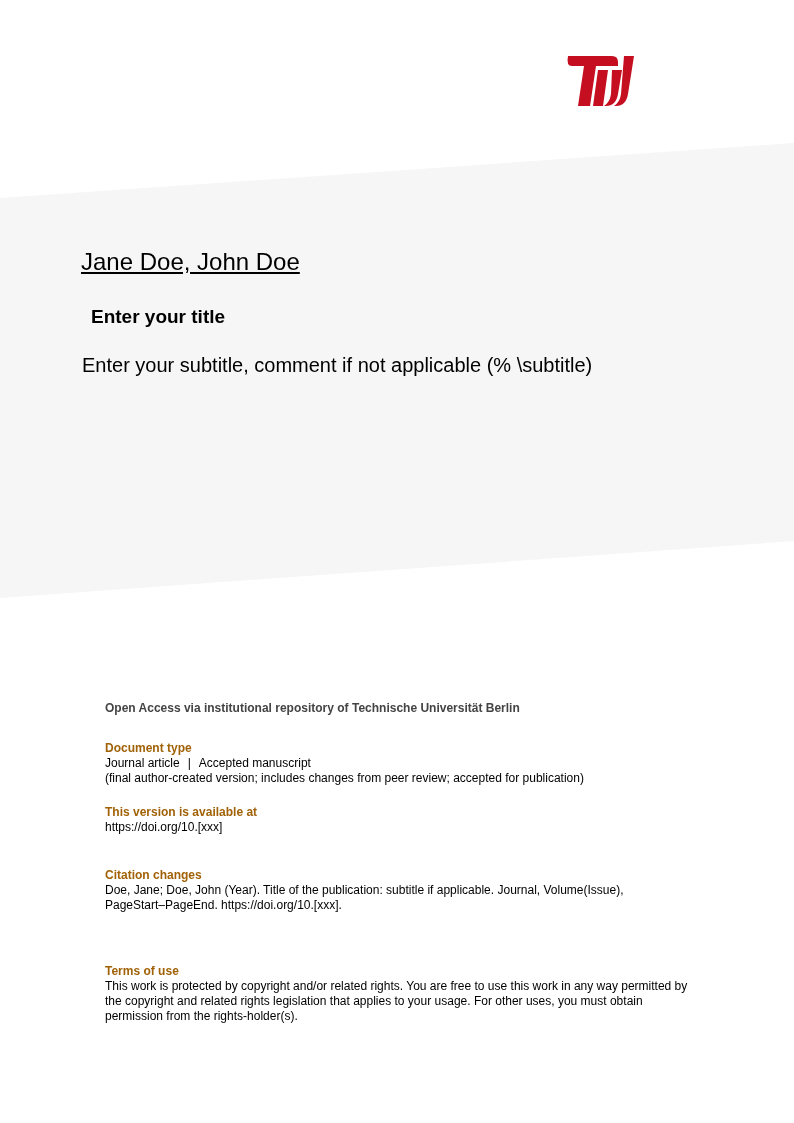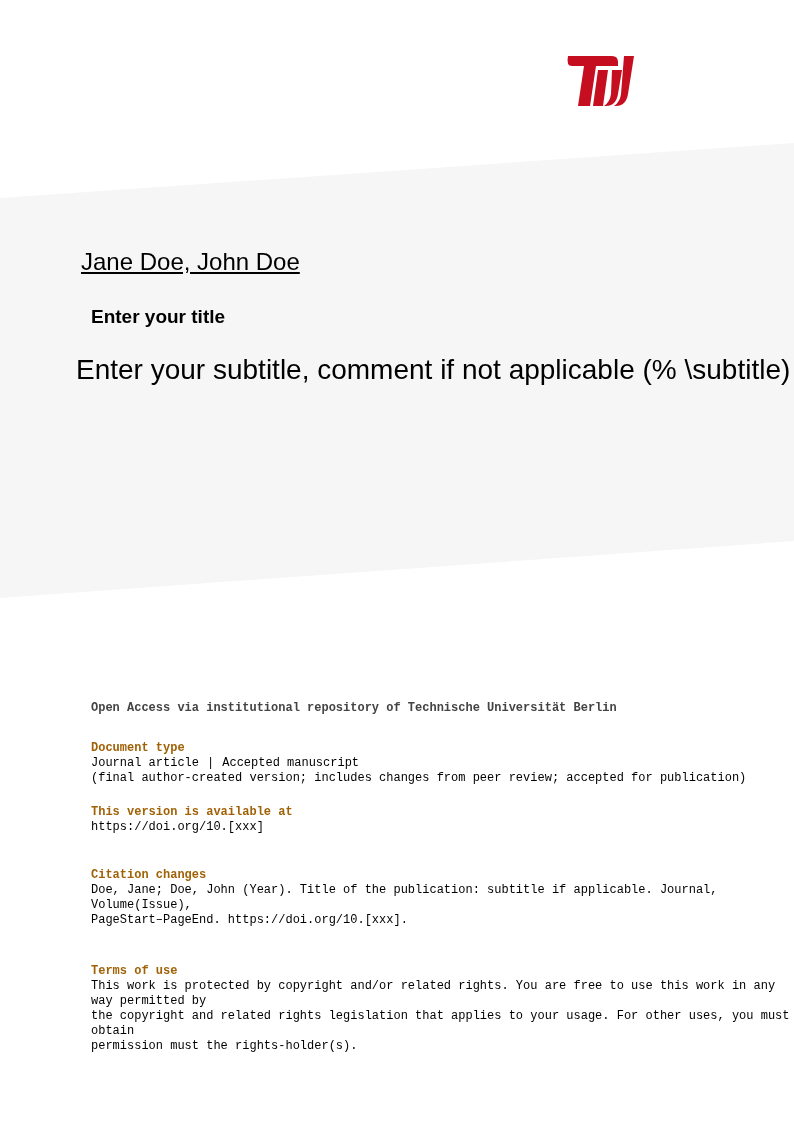--- a/index.html
+++ b/index.html
@@ -16,22 +16,22 @@
     }
     .logo { position: absolute; left: 566px; top: 54px; width: 160px; height: 54px; }
     .logo svg { position: absolute; left: 0; top: 0; }
     .logo-text {
       position: absolute; left: 74px; top: 3px;
       font-family: "DejaVu Sans", sans-serif; font-size: 11.5px; line-height: 15px;
       color: #c50e1f; font-weight: bold; letter-spacing: 0.1px;
     }
     .authors { position: absolute; left: 81px; top: 248px; font-size: 24px; text-decoration: underline; }
     .title { position: absolute; left: 91px; top: 298px; font-size: 19px; font-weight: bold; margin-top: 8px; }
-    .subtitle { position: absolute; left: 76px; top: 354px; font-size: 28px; }
-    .meta { position: absolute; left: 91px; font-size: 12px; line-height: 15px; color: #000; font-family: Liberation Mono, monospace; }
+    .subtitle { position: absolute; left: 82px; top: 354px; font-size: 20px; }
+    .meta { position: absolute; left: 105px; font-size: 12px; line-height: 15px; color: #000; }
     .meta .h { font-weight: bold; color: #a16207; }
     .oa { top: 701px; font-weight: bold; color: #444; }
     .sep { display: inline-block; margin: 0 8px; }
   </style>
 </head>
 <body>
 
 <div class="band"></div>
 
 <div class="logo">
@@ -65,14 +65,14 @@
 <div class="meta" style="top:868px">
   <div class="h">Citation changes</div>
   <div>Doe, Jane; Doe, John (Year). Title of the publication: subtitle if applicable. Journal, Volume(Issue),</div>
   <div>PageStart–PageEnd. https://doi.org/10.[xxx].</div>
 </div>
 
 <div class="meta" style="top:964px">
   <div class="h">Terms of use</div>
   <div>This work is protected by copyright and/or related rights. You are free to use this work in any way permitted by</div>
   <div>the copyright and related rights legislation that applies to your usage. For other uses, you must obtain</div>
-  <div>permission must the rights-holder(s).</div>
+  <div>permission from the rights-holder(s).</div>
 </div>
 
 </body></html>

